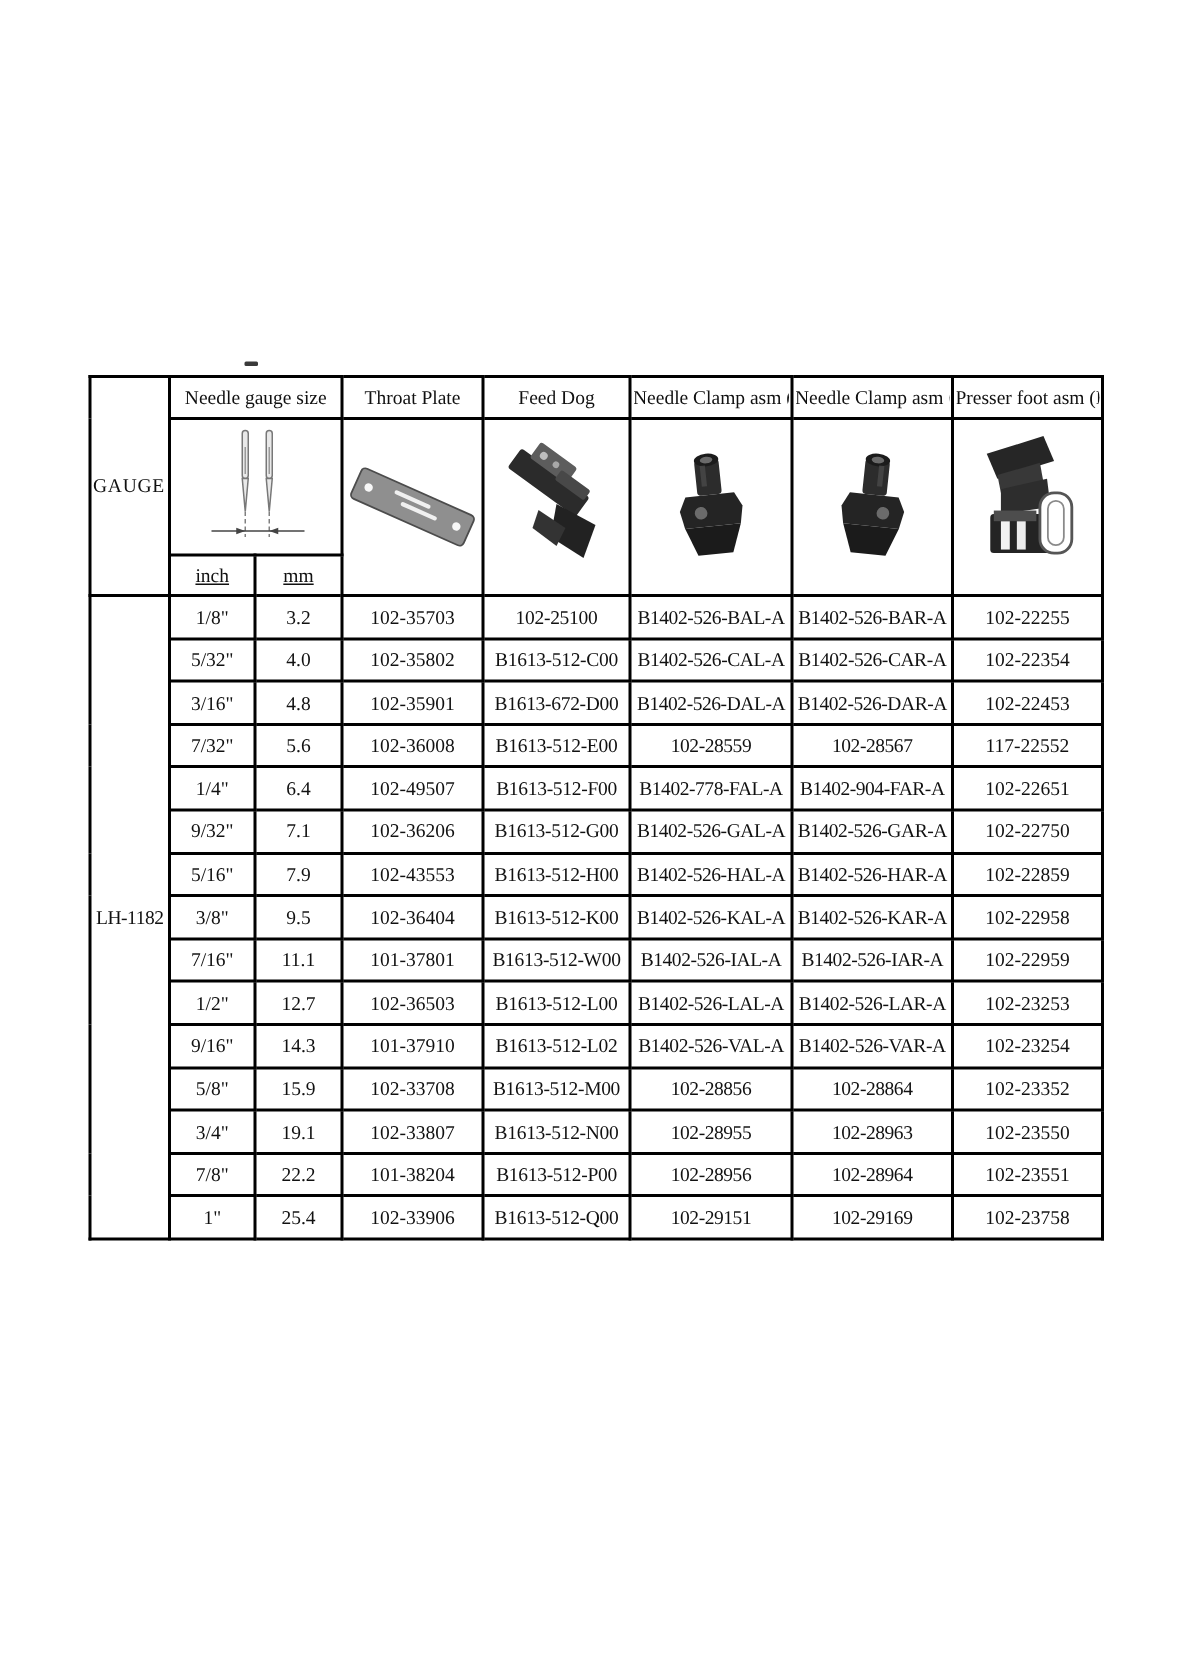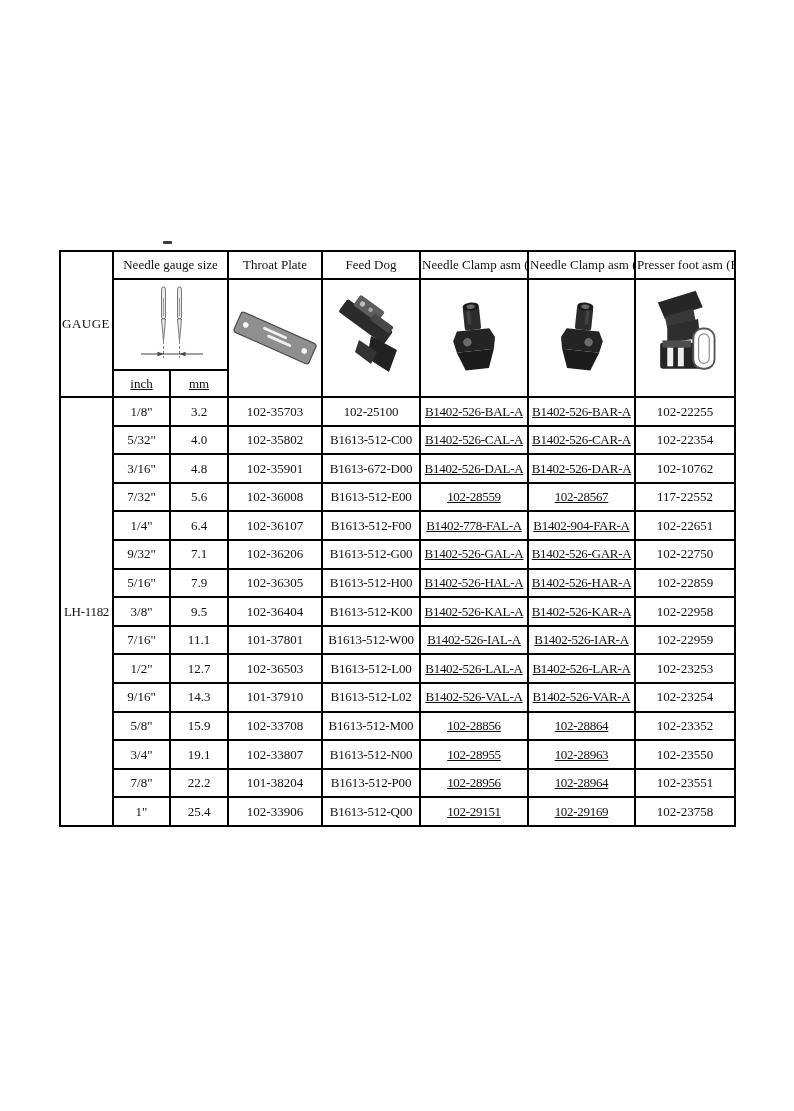--- a/index.html
+++ b/index.html
@@ -25,28 +25,28 @@
     border:2px solid #000000;
     padding:0 1px;
     text-align:center;
     vertical-align:middle;
     font-weight:normal;
     font-size:13px;
     line-height:1.2;
     overflow:hidden;
     white-space:nowrap;
   }
-  tr.hr0 th{height:26px;}
+  tr.hr0 th{height:26px;border-radius:14px;}
   tr.hr1 td{height:89px;}
   tr.hr2 th{height:25px;text-decoration:underline;}
   tbody td{height:26.6px;}
   .two-line{white-space:pre-line;font-size:12.5px;line-height:1.25;}
   .gauge-set{white-space:pre-line;font-size:13px;line-height:1.4;letter-spacing:.5px;}
   .model-cell{font-size:12.5px;letter-spacing:-0.3px;margin-top:34px;}
-  .c-clampl,.c-clampr{font-size:12.5px;letter-spacing:-0.3px;text-decoration:underline;}
+  .c-clampl,.c-clampr{font-size:12.5px;letter-spacing:-0.3px;}
   .c-feed{font-size:12.5px;letter-spacing:-0.2px;border-radius:12px;}
   .img-cell{vertical-align:middle;text-align:center;}
   .img-cell svg{display:block;margin:0 auto;}
 </style>
 </head>
 <body>
 
 <div class="page">
   <div class="artifact"></div>
 
@@ -182,53 +182,53 @@
     <td class="c-clampr">B1402-526-CAR-A</td>
     <td class="c-presser">102-22354</td>
   </tr>
         <tr>
     <td class="c-inch">3/16"</td>
     <td class="c-mm">4.8</td>
     <td class="c-throat">102-35901</td>
     <td class="c-feed">B1613-672-D00</td>
     <td class="c-clampl">B1402-526-DAL-A</td>
     <td class="c-clampr">B1402-526-DAR-A</td>
-    <td class="c-presser">102-10762</td>
+    <td class="c-presser">102-22453</td>
   </tr>
         <tr>
     <td class="c-inch">7/32"</td>
     <td class="c-mm">5.6</td>
     <td class="c-throat">102-36008</td>
     <td class="c-feed">B1613-512-E00</td>
     <td class="c-clampl">102-28559</td>
     <td class="c-clampr">102-28567</td>
     <td class="c-presser">117-22552</td>
   </tr>
         <tr>
     <td class="c-inch">1/4"</td>
     <td class="c-mm">6.4</td>
-    <td class="c-throat">102-36107</td>
+    <td class="c-throat">102-49507</td>
     <td class="c-feed">B1613-512-F00</td>
     <td class="c-clampl">B1402-778-FAL-A</td>
     <td class="c-clampr">B1402-904-FAR-A</td>
     <td class="c-presser">102-22651</td>
   </tr>
         <tr>
     <td class="c-inch">9/32"</td>
     <td class="c-mm">7.1</td>
     <td class="c-throat">102-36206</td>
     <td class="c-feed">B1613-512-G00</td>
     <td class="c-clampl">B1402-526-GAL-A</td>
     <td class="c-clampr">B1402-526-GAR-A</td>
     <td class="c-presser">102-22750</td>
   </tr>
         <tr>
     <td class="c-inch">5/16"</td>
     <td class="c-mm">7.9</td>
-    <td class="c-throat">102-36305</td>
+    <td class="c-throat">102-43553</td>
     <td class="c-feed">B1613-512-H00</td>
     <td class="c-clampl">B1402-526-HAL-A</td>
     <td class="c-clampr">B1402-526-HAR-A</td>
     <td class="c-presser">102-22859</td>
   </tr>
         <tr>
     <td class="c-inch">3/8"</td>
     <td class="c-mm">9.5</td>
     <td class="c-throat">102-36404</td>
     <td class="c-feed">B1613-512-K00</td>

